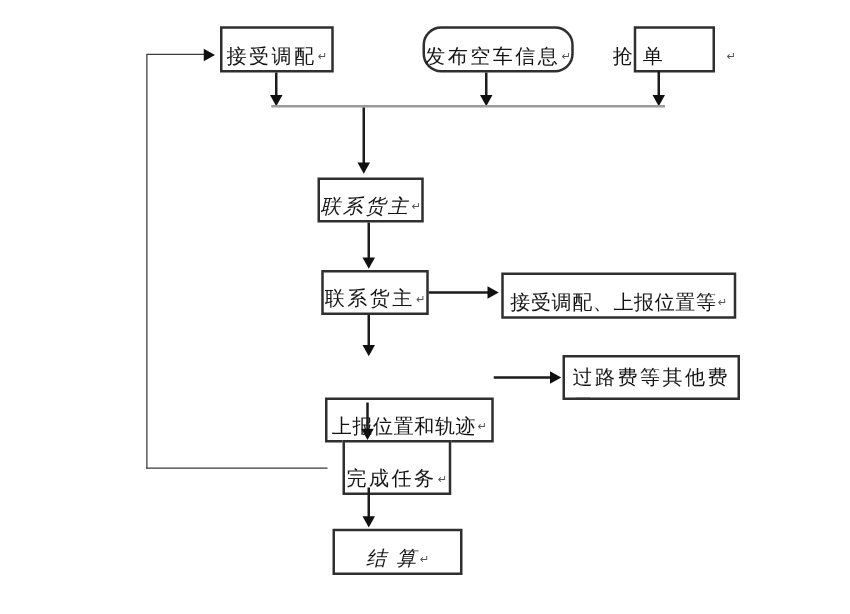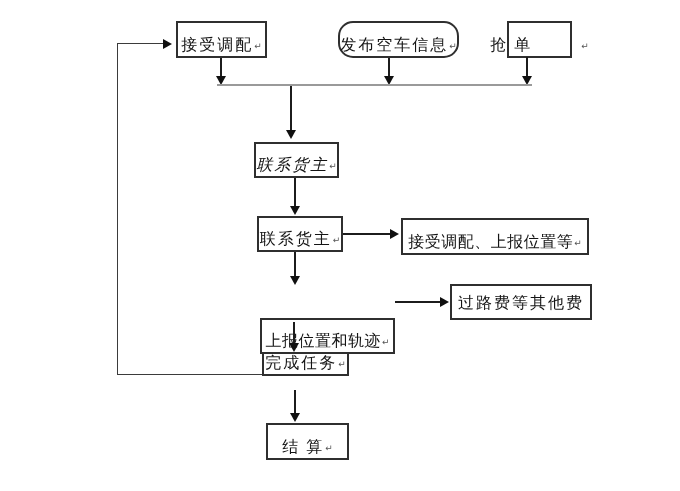--- a/index.html
+++ b/index.html
@@ -92,29 +92,29 @@
 
   <div class="hline" style="left:395px; top:301px; width:46px;"></div>
   <div class="ah ah-r" style="left:440px; top:297px;"></div>
   <div class="node wrap" style="left:450px; top:284px; width:142px; height:36px;">
     <span>过路费等其他费用</span>
   </div>
 
   <div class="vline" style="left:293px; top:322px; height:22px;"></div>
   <div class="ah ah-d" style="left:289px; top:343px;"></div>
 
-  <div class="node" style="left:262px; top:352px; width:87px; height:24px;">
+  <div class="node" style="left:274px; top:352px; width:87px; height:44px;">
     <span>完成任务</span>
       <span class="pmark">↵</span>
   </div>
 
   <div class="vline" style="left:294px; top:390px; height:24px;"></div>
   <div class="ah ah-d" style="left:290px; top:413px;"></div>
 
-  <div class="node" style="left:266px; top:423px; width:83px; height:37px;">
+  <div class="node" style="left:266px; top:423px; width:104px; height:37px;font-style:italic;">
     <span>结 算</span>
       <span class="pmark">↵</span>
   </div>
 
   <div class="looph" style="left:117px; top:374px; width:145px;"></div>
   <div class="loopv" style="left:117px; top:44px; height:331px;"></div>
   <div class="looph" style="left:117px; top:43px; width:47px;"></div>
   <div class="ah ah-r" style="left:163px; top:39px;"></div>
 
 </div>

